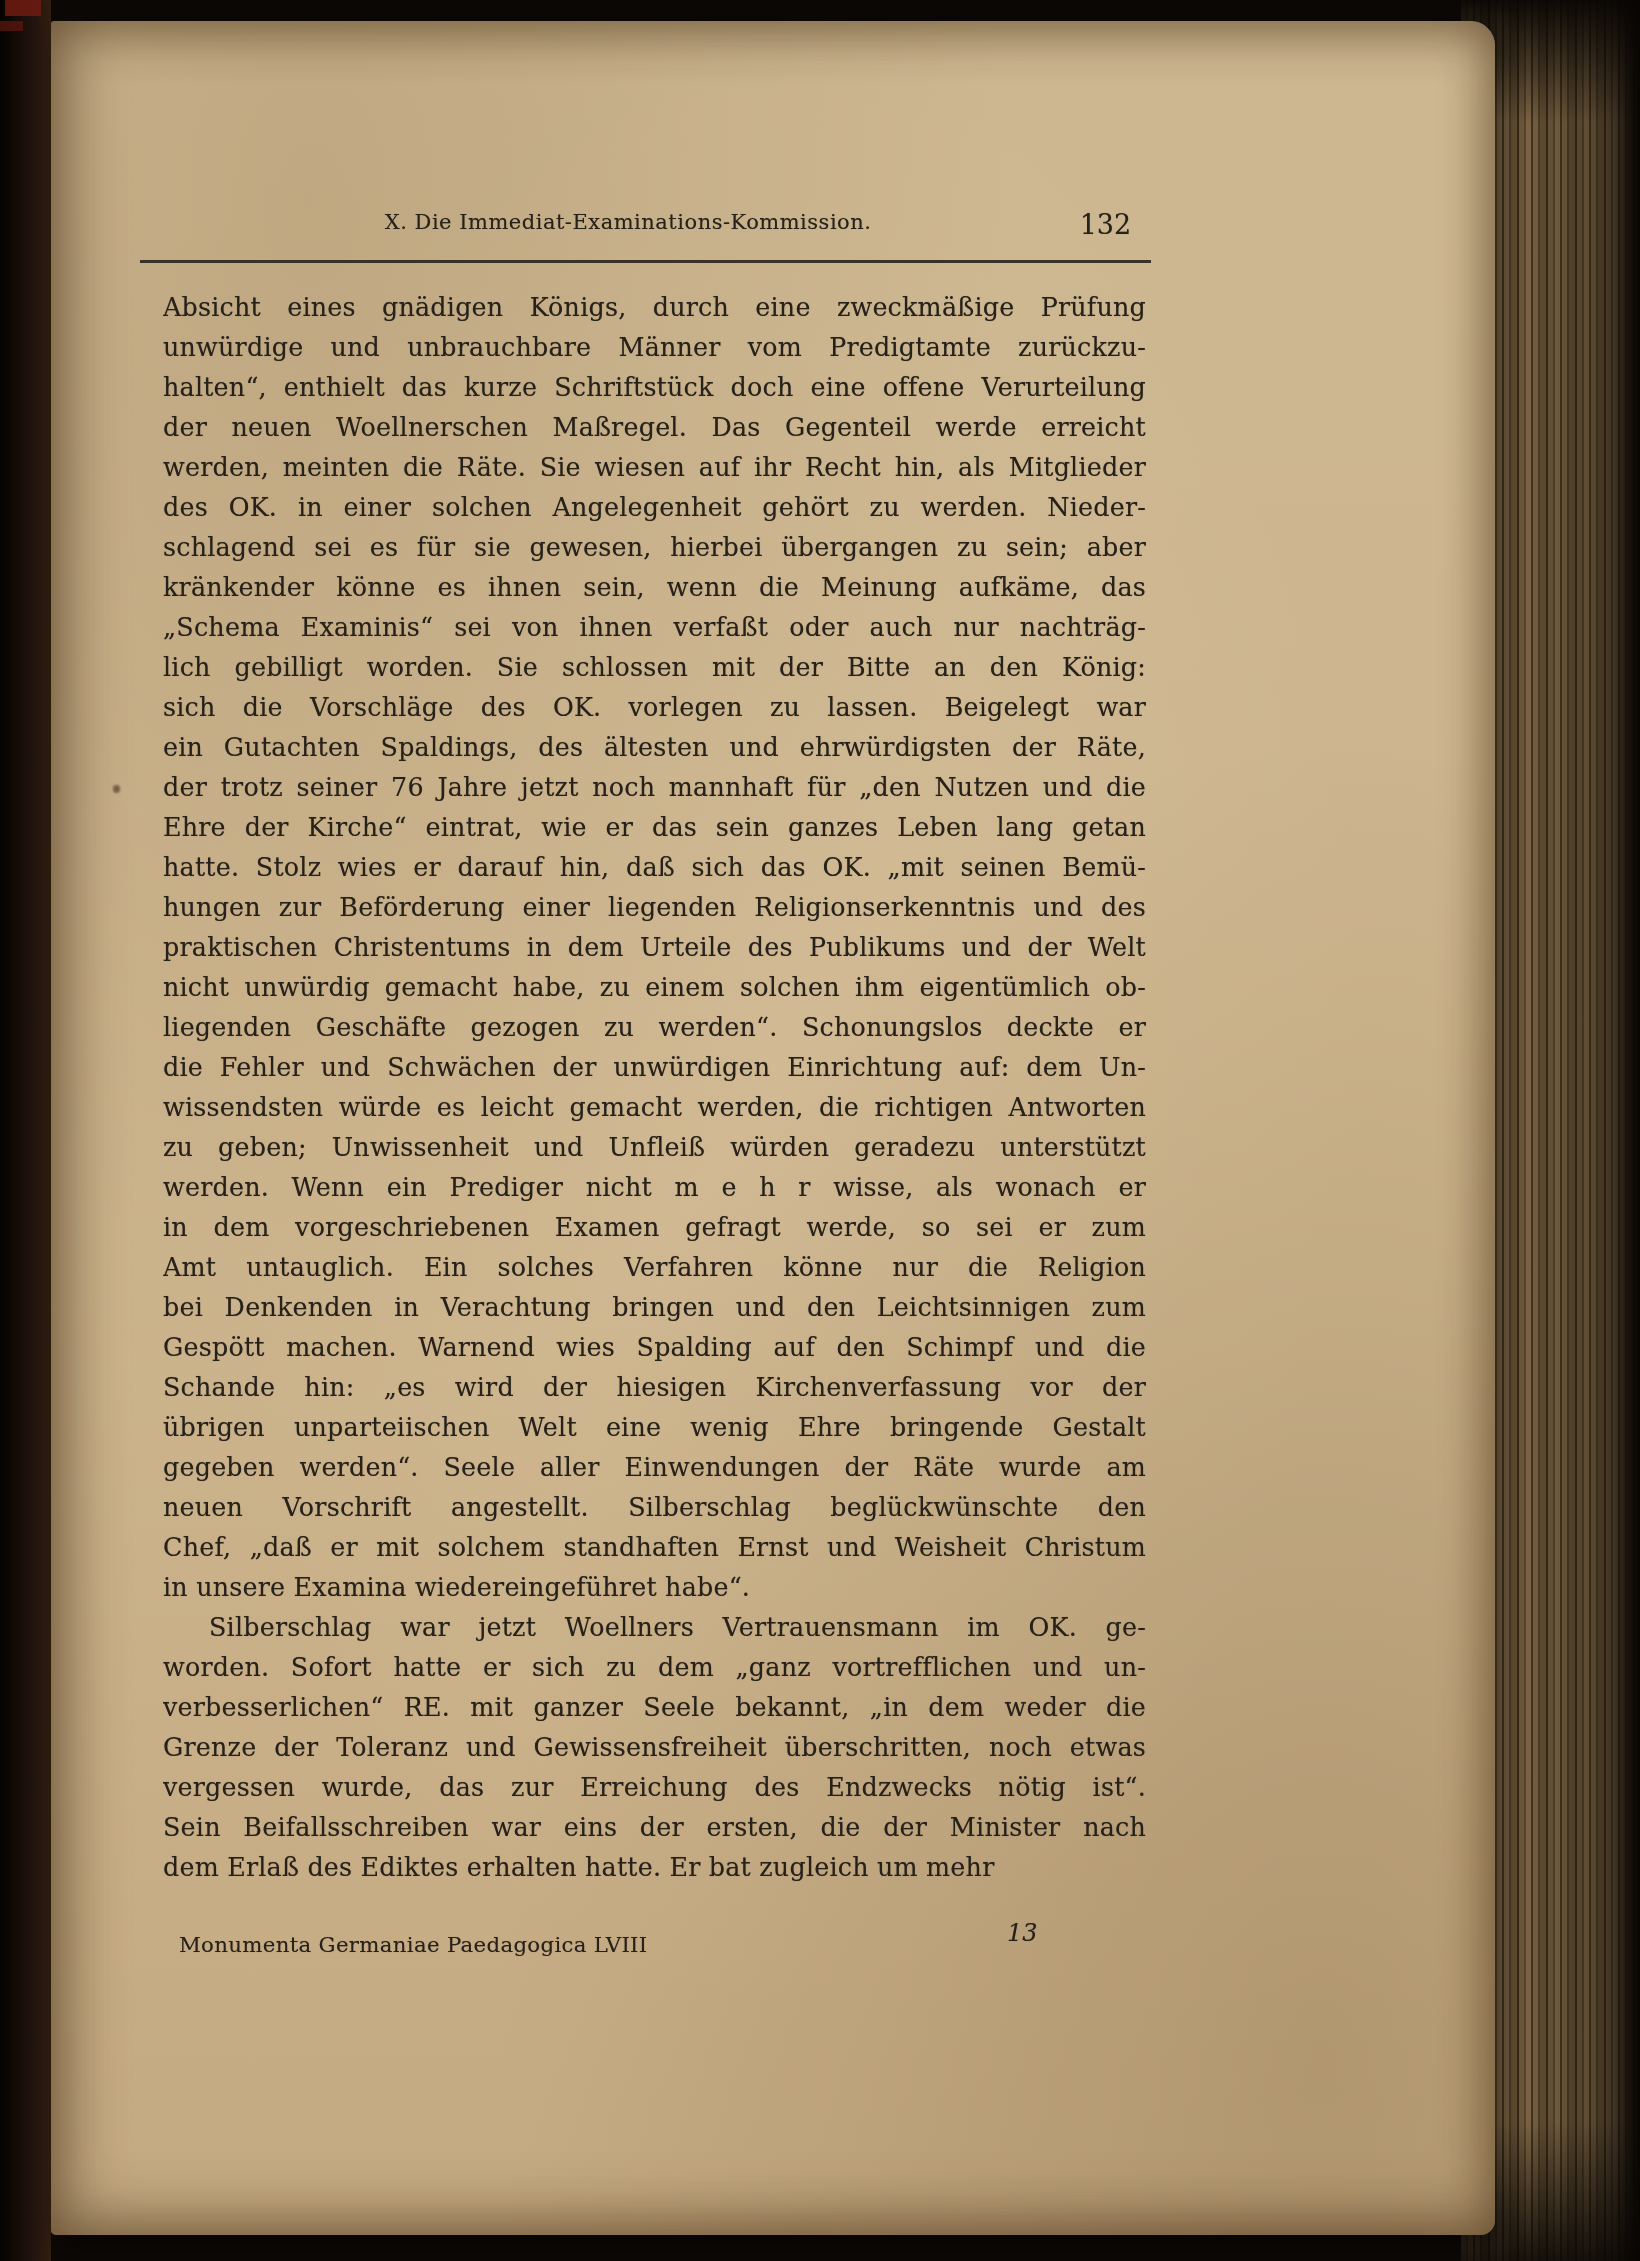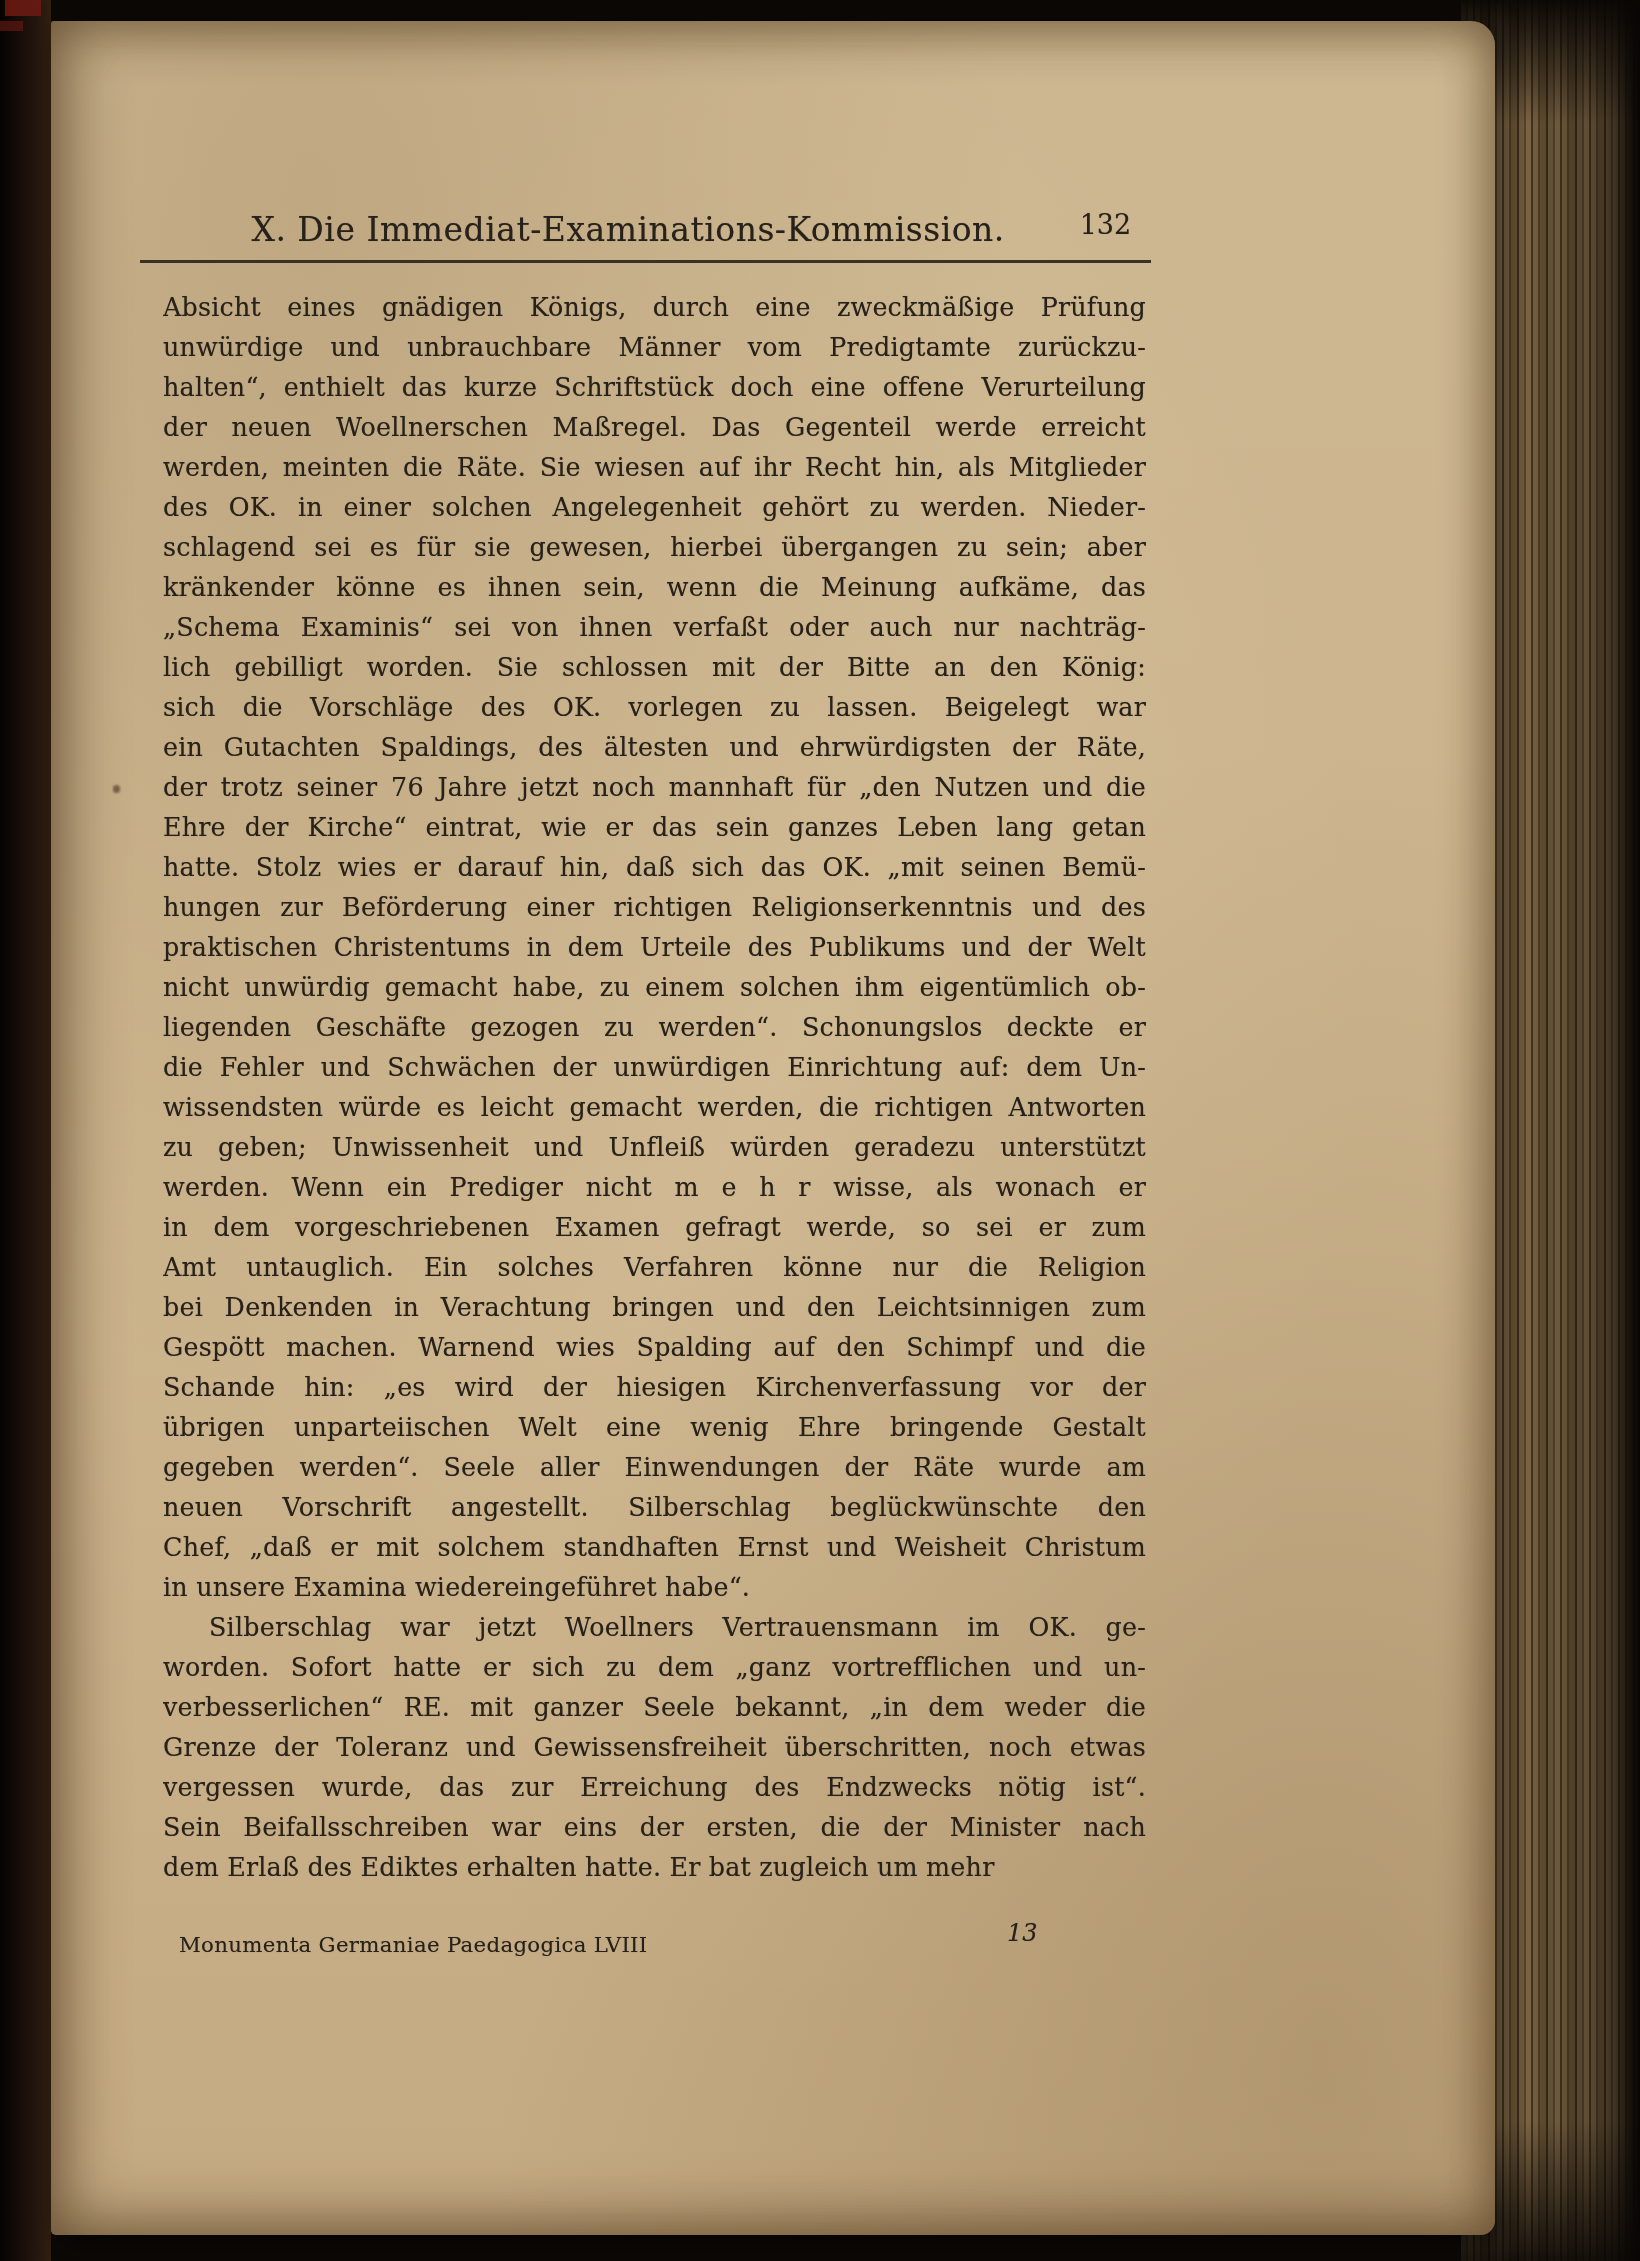--- a/index.html
+++ b/index.html
@@ -45,21 +45,21 @@
       inset 23px 0 57px rgba(60,35,15,.30),
       inset -13px 0 38px rgba(85,55,25,.22),
       inset 0 18px 45px rgba(70,45,20,.22),
       inset 0 -23px 57px rgba(70,45,20,.28);
   }
   .page-inner{position:absolute;inset:0;color:#26211a;}
   
   .header{position:absolute;left:92px;right:349px;top:189px;height:43px;}
   .running-title{
     display:block;text-align:center;transform:translateX(-16.4px);
-    font-size:33px;letter-spacing:0.5px;white-space:nowrap;
+    font-size:21px;letter-spacing:0.5px;white-space:nowrap;
     text-shadow:0 0 0.8px rgba(40,30,20,.35);
   }
   .page-number{
     position:absolute;right:14.8px;top:-1.6px;font-size:27px;
     text-shadow:0 0 0.8px rgba(40,30,20,.35);
   }
   .header-rule{
     position:absolute;left:89px;right:344px;top:239px;height:2.5px;
     background:#2b241c;opacity:.9;
   }
@@ -120,21 +120,21 @@
           <div class="line">des OK. in einer solchen Angelegenheit gehört zu werden.  Nieder-</div>
           <div class="line">schlagend sei es für sie gewesen, hierbei übergangen zu sein; aber</div>
           <div class="line">kränkender könne es ihnen sein, wenn die Meinung aufkäme, das</div>
           <div class="line">„Schema Examinis“ sei von ihnen verfaßt oder auch nur nachträg-</div>
           <div class="line">lich gebilligt worden.  Sie schlossen mit der Bitte an den König:</div>
           <div class="line">sich die Vorschläge des OK. vorlegen zu lassen.  Beigelegt war</div>
           <div class="line">ein Gutachten Spaldings, des ältesten und ehrwürdigsten der Räte,</div>
           <div class="line">der trotz seiner 76 Jahre jetzt noch mannhaft für „den Nutzen und die</div>
           <div class="line">Ehre der Kirche“ eintrat, wie er das sein ganzes Leben lang getan</div>
           <div class="line">hatte.  Stolz wies er darauf hin, daß sich das OK. „mit seinen Bemü-</div>
-          <div class="line">hungen zur Beförderung einer richtigen Religionserkenntnis und des</div>
+          <div class="line">hungen zur Beförderung einer liegenden Religionserkenntnis und des</div>
           <div class="line">praktischen Christentums in dem Urteile des Publikums und der Welt</div>
           <div class="line">nicht unwürdig gemacht habe, zu einem solchen ihm eigentümlich ob-</div>
           <div class="line">liegenden Geschäfte gezogen zu werden“.  Schonungslos deckte er</div>
           <div class="line">die Fehler und Schwächen der unwürdigen Einrichtung auf: dem Un-</div>
           <div class="line">wissendsten würde es leicht gemacht werden, die richtigen Antworten</div>
           <div class="line">zu geben; Unwissenheit und Unfleiß würden geradezu unterstützt</div>
           <div class="line">werden.  Wenn ein Prediger nicht m e h r wisse, als wonach er</div>
           <div class="line">in dem vorgeschriebenen Examen gefragt werde, so sei er zum</div>
           <div class="line">Amt untauglich.  Ein solches Verfahren könne nur die Religion</div>
           <div class="line">bei Denkenden in Verachtung bringen und den Leichtsinnigen zum</div>

